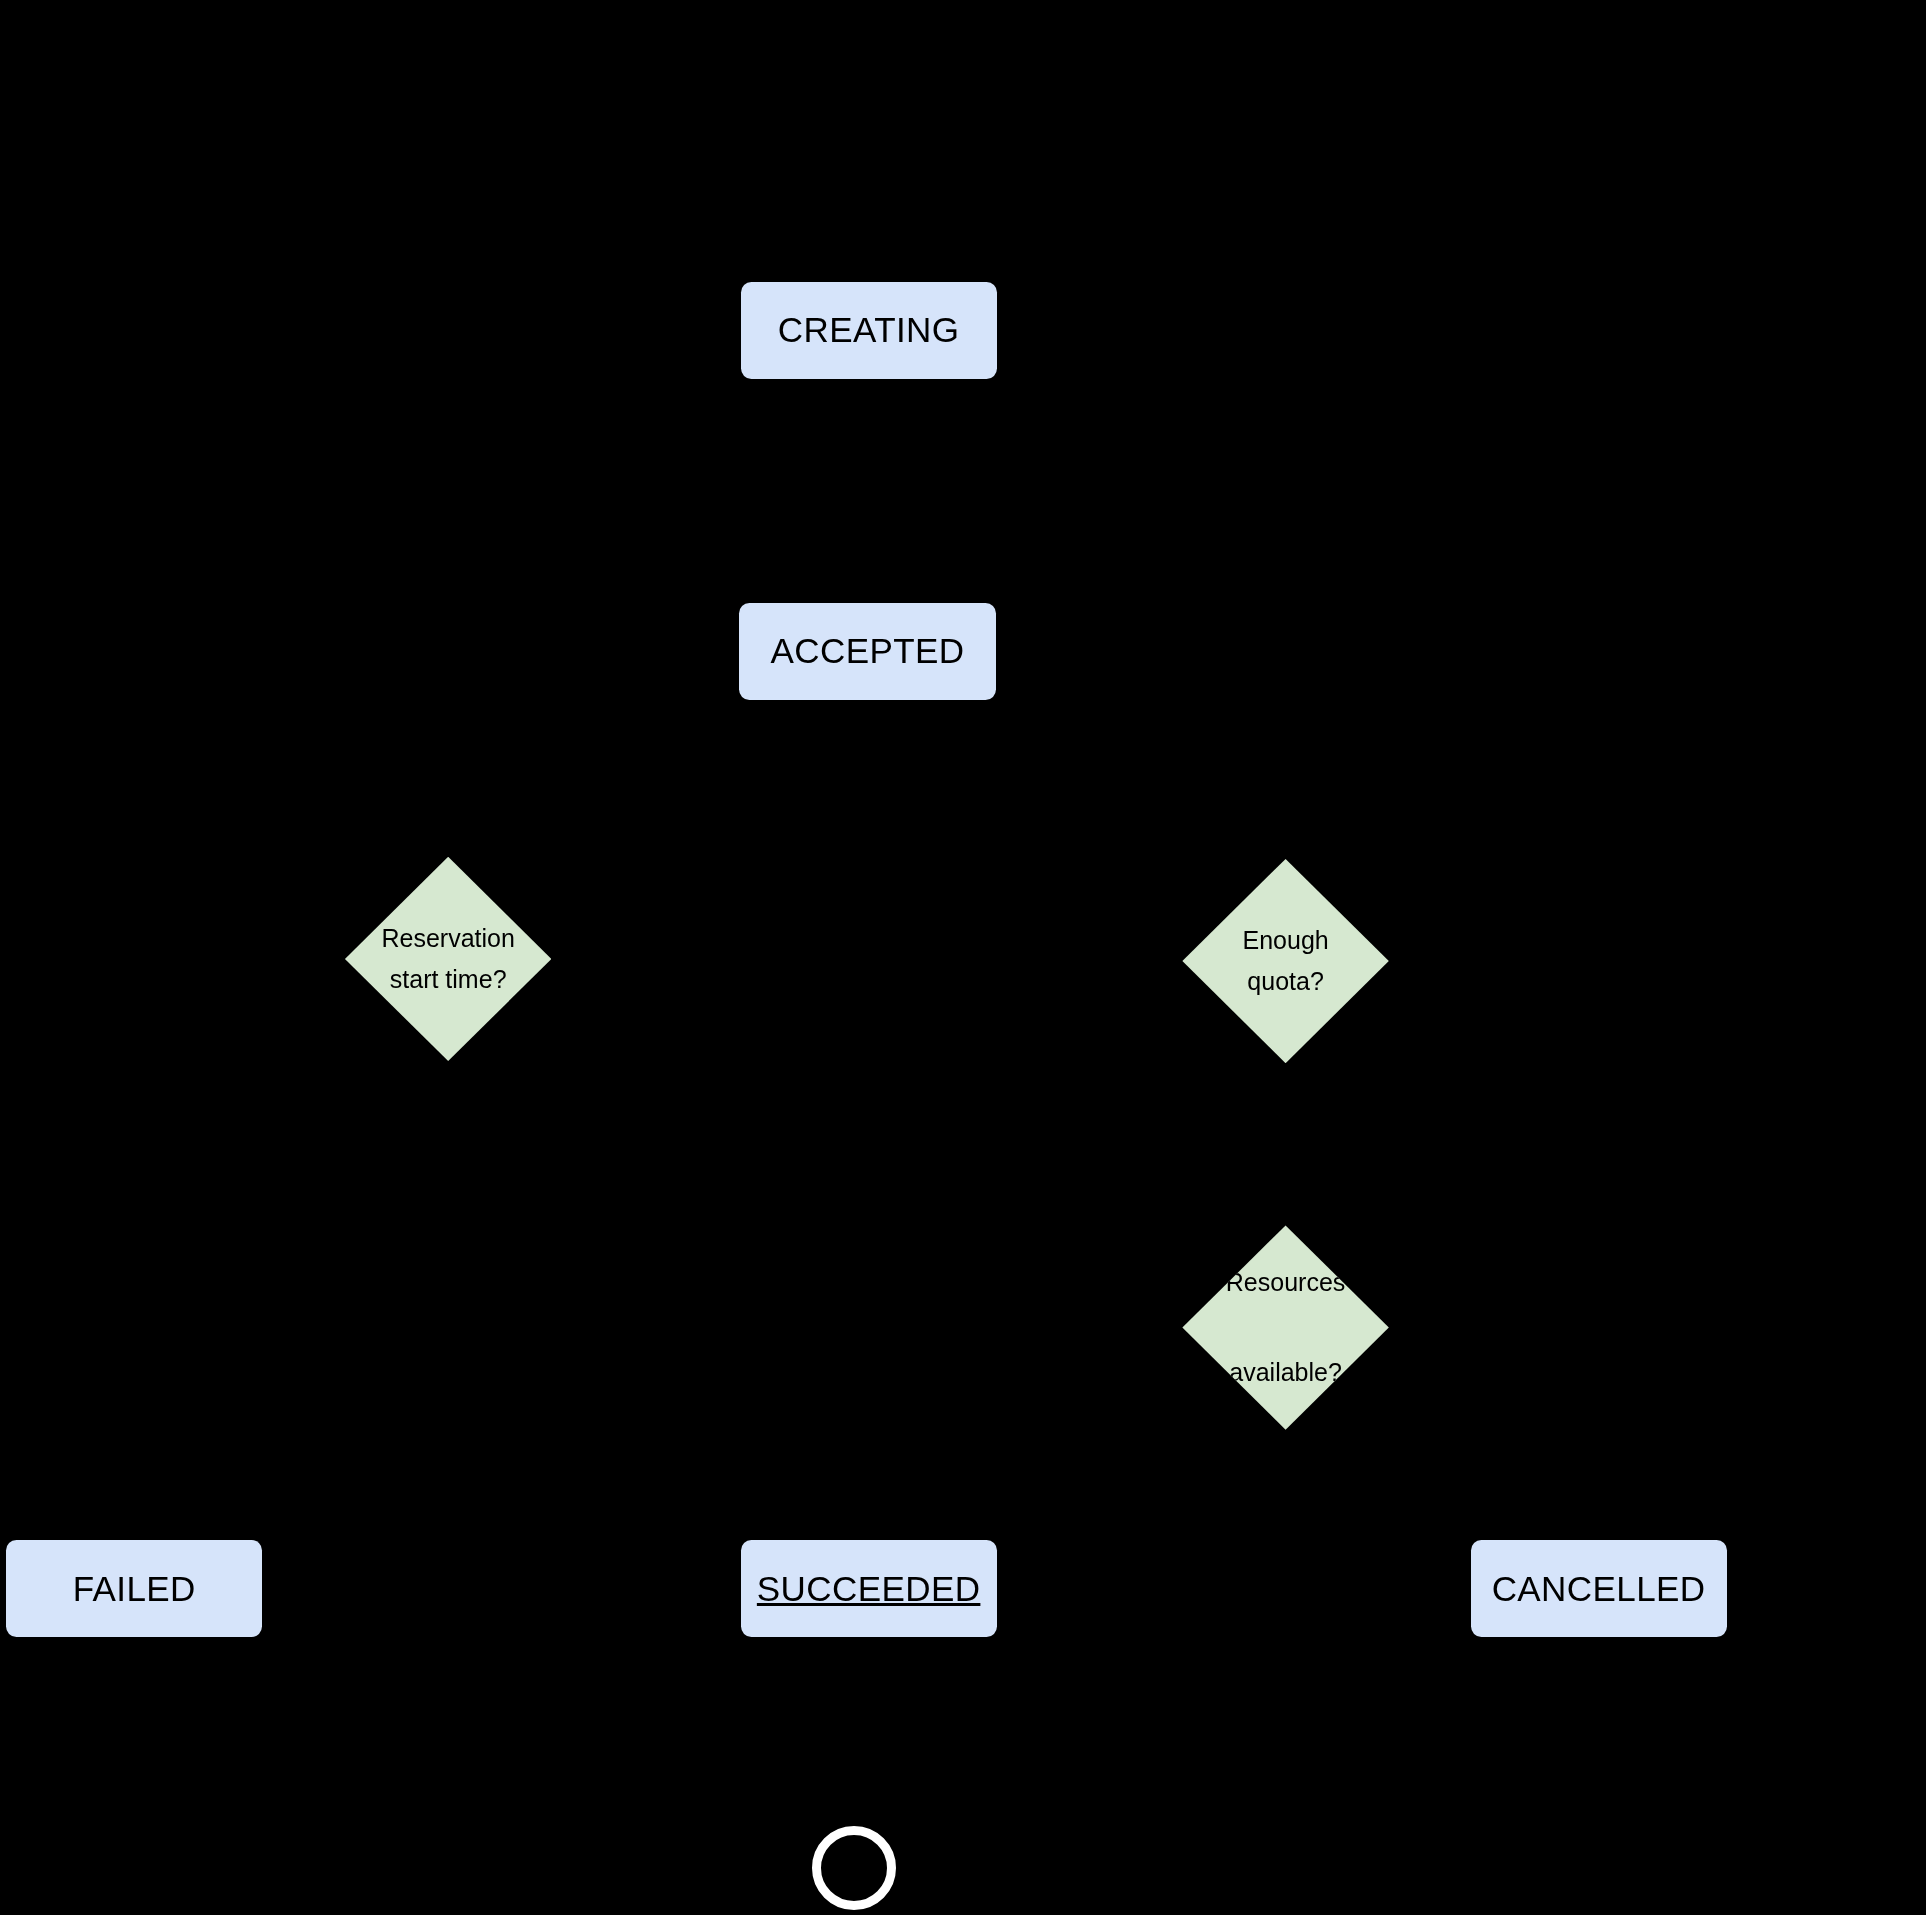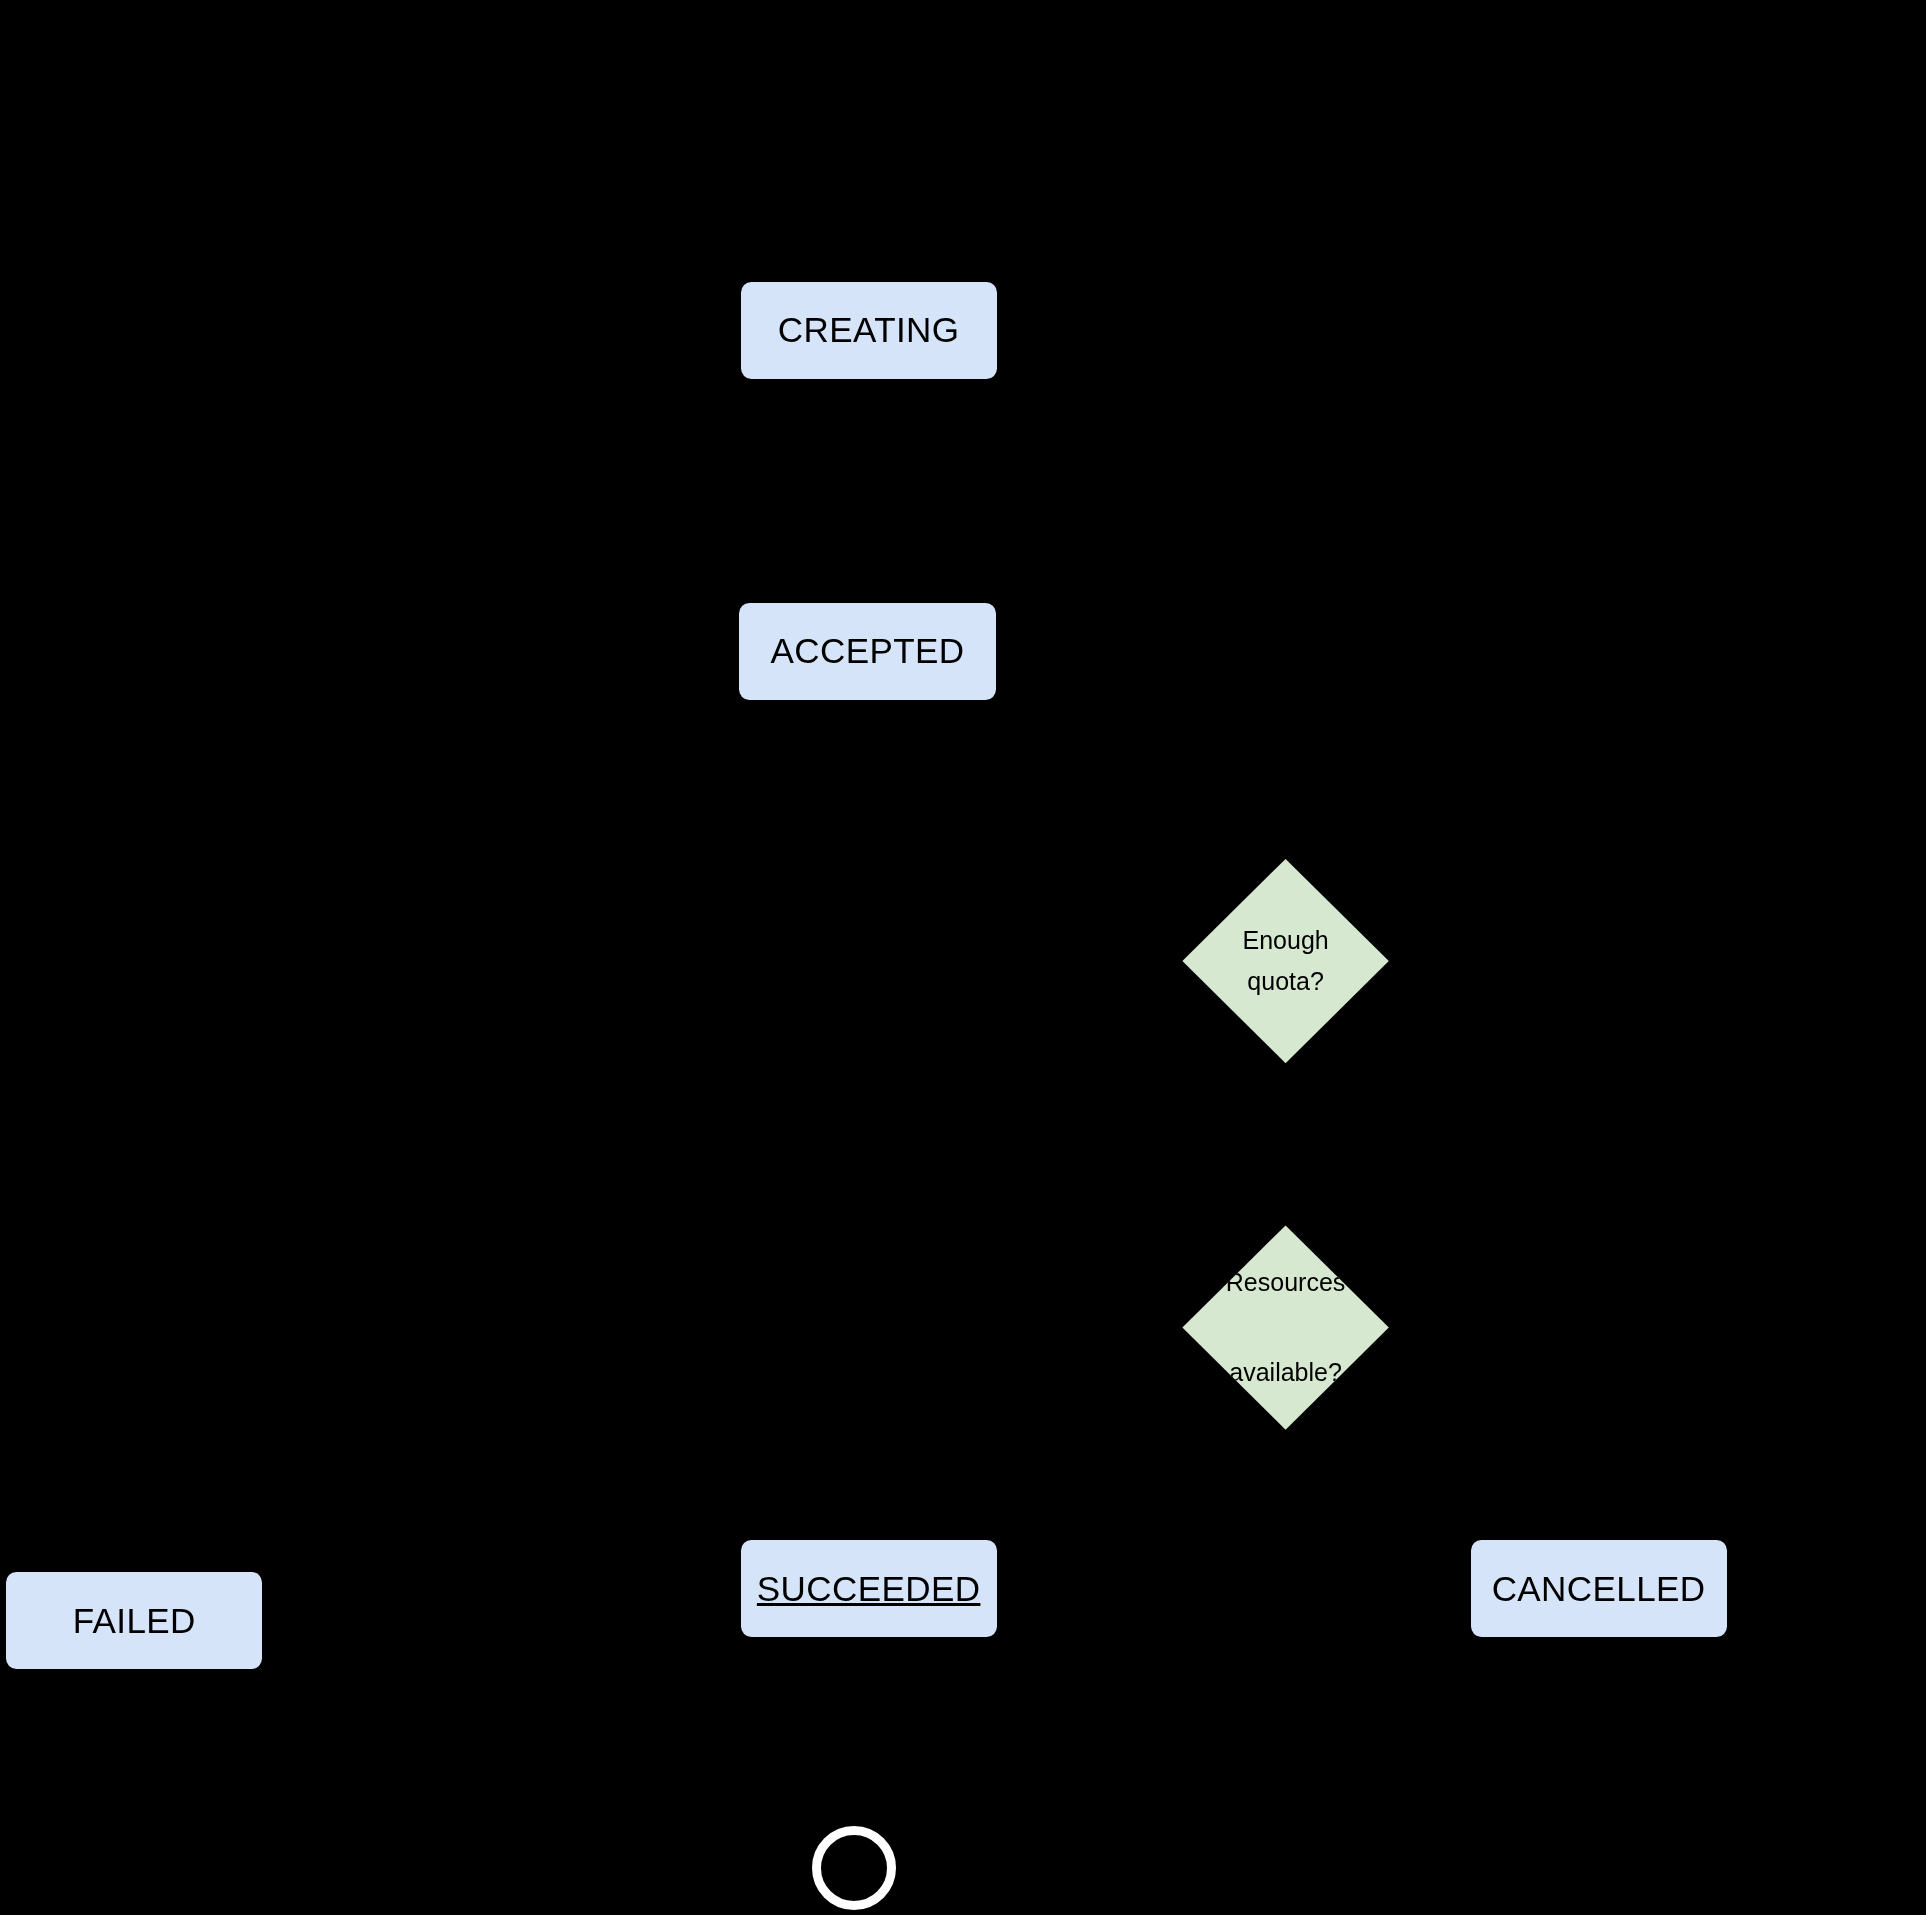--- a/index.html
+++ b/index.html
@@ -29,21 +29,21 @@
     align-items: center;
     justify-content: center;
     color: var(--text-color, #000000);
     font-size: 1.82vw;
     letter-spacing: 0.02vw;
     white-space: nowrap;
   }
 
   .state-creating  { left: 38.45%; top: 14.72%; }
   .state-accepted  { left: 38.39%; top: 31.48%; }
-  .state-failed    { left: 0.32%;  top: 80.43%; margin-top: 32px; }
+  .state-failed    { left: 0.32%;  top: 80.43%; }
   .state-succeeded { left: 38.45%; top: 80.43%; text-decoration: underline; }
   .state-cancelled { left: 76.35%; top: 80.43%; }
 
   
   .decision-diamond {
     position: absolute;
     width: 10.72%;
     height: 10.67%;
     background: var(--decision-fill, #d6e8d0);
     clip-path: polygon(50% 0%, 100% 50%, 50% 100%, 0% 50%);
@@ -85,20 +85,24 @@
 <div class="stage">
 
   <div class="state-box state-accepted">
     <span>ACCEPTED</span>
   </div>
 
   <div class="state-box state-creating">
     <span>CREATING</span>
   </div>
 
+  <div class="decision-diamond decision-reservation">
+    <span class="line">Reservation</span>
+    <span class="line">start time?</span>
+  </div>
 
 
   <div class="decision-diamond decision-quota">
     <span class="line">Enough</span>
     <span class="line">quota?</span>
   </div>
 
   <div class="decision-diamond decision-resources">
     <span class="line">Resources</span>
     <span class="line">available?</span>

